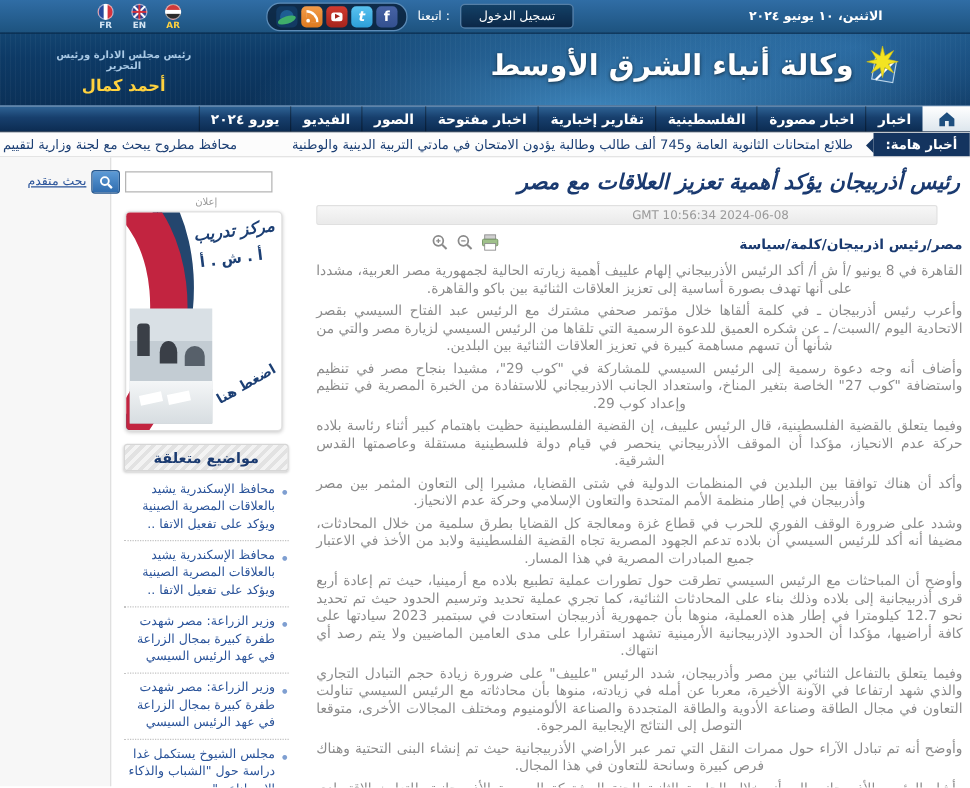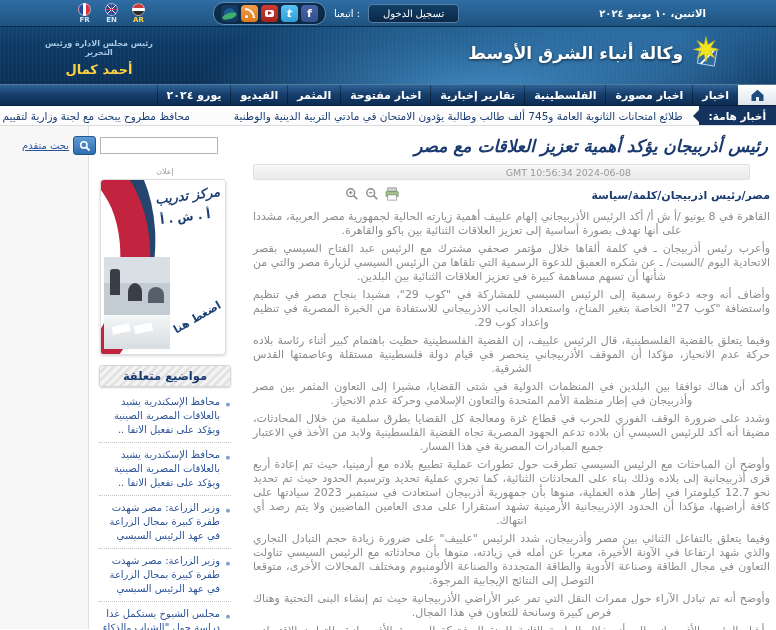--- a/index.html
+++ b/index.html
@@ -62,21 +62,21 @@
 
   .follow { color:#ffffff; font-size:10px; margin:0 8px; white-space:nowrap; }
   .login {
     background:linear-gradient(#134066,#0b2747); border:1px solid #567fa6; color:#fff;
     font-size:10px; border-radius:4px; padding:3px 14px; cursor:pointer; white-space:nowrap;
   }
   .hdate { margin-left:auto; margin-right:70px; color:#ffffff; font-size:10px; font-weight:bold; white-space:nowrap; }
 
   .brandrow { position:relative; height:57px; }
   .logo { position:absolute; top:8px; right:52px; display:flex; align-items:center; gap:5px; }
-  .logo-name { color:#ffffff; font-size:17px; font-weight:bold; text-shadow:0 1px 3px rgba(0,0,0,.65); letter-spacing:0; }
+  .logo-name { color:#ffffff; font-size:23px; font-weight:bold; text-shadow:0 1px 3px rgba(0,0,0,.65); letter-spacing:0; }
   .chairman { position:absolute; top:12px; left:34px; width:130px; text-align:center; }
   .chair-title { color:#a9c9e5; font-size:8px; font-weight:bold; }
   .chair-name { color:#ffd23f; font-size:13px; font-weight:bold; margin-top:5px; }
 
   
   .mainnav {
     height:22px; display:flex; align-items:stretch;
     background:linear-gradient(#2f6496,#173f6d 45%,#0c2c52);
     border-top:1px solid #53799f; border-bottom:1px solid #091f3a;
   }
@@ -112,21 +112,21 @@
   .category { color:#1a3a70; font-weight:bold; font-size:11px; }
   .toolicons { position:absolute; left:92px; top:0; display:flex; gap:6px; direction:ltr; }
   .toolicons svg { cursor:pointer; }
   .para {
     color:#8b8b8b; font-size:11px; line-height:14px;
     text-align:justify; text-align-last:center; margin:0 0 4px;
   }
 
   
   .sidebar { width:150px; padding:10px 2px 0 0; position:relative; }
-  .search-row { direction:ltr; display:flex; align-items:center; gap:4px; width:215px; position:relative; z-index:3; margin-bottom:12px; }
+  .search-row { direction:ltr; display:flex; align-items:center; gap:4px; width:215px; position:relative; z-index:3; margin-bottom:2px; }
   .adv { color:#2b549a; font-size:10px; text-decoration:underline; white-space:nowrap; cursor:pointer; }
   .sbtn { width:23px; height:19px; flex:0 0 auto; background:linear-gradient(#5d9bd6,#2f6cae); border:1px solid #24568c; border-radius:3px; display:flex; align-items:center; justify-content:center; cursor:pointer; }
   .sinput { width:118px; height:17px; border:1px solid #b5b5b5; font-size:10px; padding:0 3px; }
   .adhint { color:#9a9a9a; font-size:8px; text-align:center; width:128px; margin:1px 8px 3px auto; direction:rtl; }
 
   .banner {
     position:relative; width:126px; height:176px; margin:2px auto 10px;
     background:#fff; border:1px solid #e0e0e0; border-radius:4px; overflow:hidden;
     box-shadow:0 1px 3px rgba(0,0,0,.18); cursor:pointer;
   }
@@ -214,21 +214,21 @@
     <div class="homebox">
       <svg width="15" height="14" viewBox="0 0 20 18">
         <path d="M2 9 L10 2 L18 9 L18 17 L12 17 L12 11.5 L8 11.5 L8 17 L2 17 Z" fill="#1d4e7e"></path>
       </svg>
     </div>
     <div class="navitem">اخبار</div>
     <div class="navitem">اخبار مصورة</div>
     <div class="navitem">الفلسطينية</div>
     <div class="navitem">تقارير إخبارية</div>
     <div class="navitem">اخبار مفتوحة</div>
-    <div class="navitem">المثمر</div>
+    <div class="navitem">الصور</div>
     <div class="navitem">الفيديو</div>
     <div class="navitem">يورو ٢٠٢٤</div>
   </nav>
 
   <div class="ticker">
     <div class="ticker-label">أخبار هامة:</div>
     <div class="ticker-items">
       <span>طلائع امتحانات الثانوية العامة و745 ألف طالب وطالبة يؤدون الامتحان في مادتي التربية الدينية والوطنية</span>
       <span>محافظ مطروح يبحث مع لجنة وزارية لتقييم المستشفيات الاستعدادات</span>
     </div>

